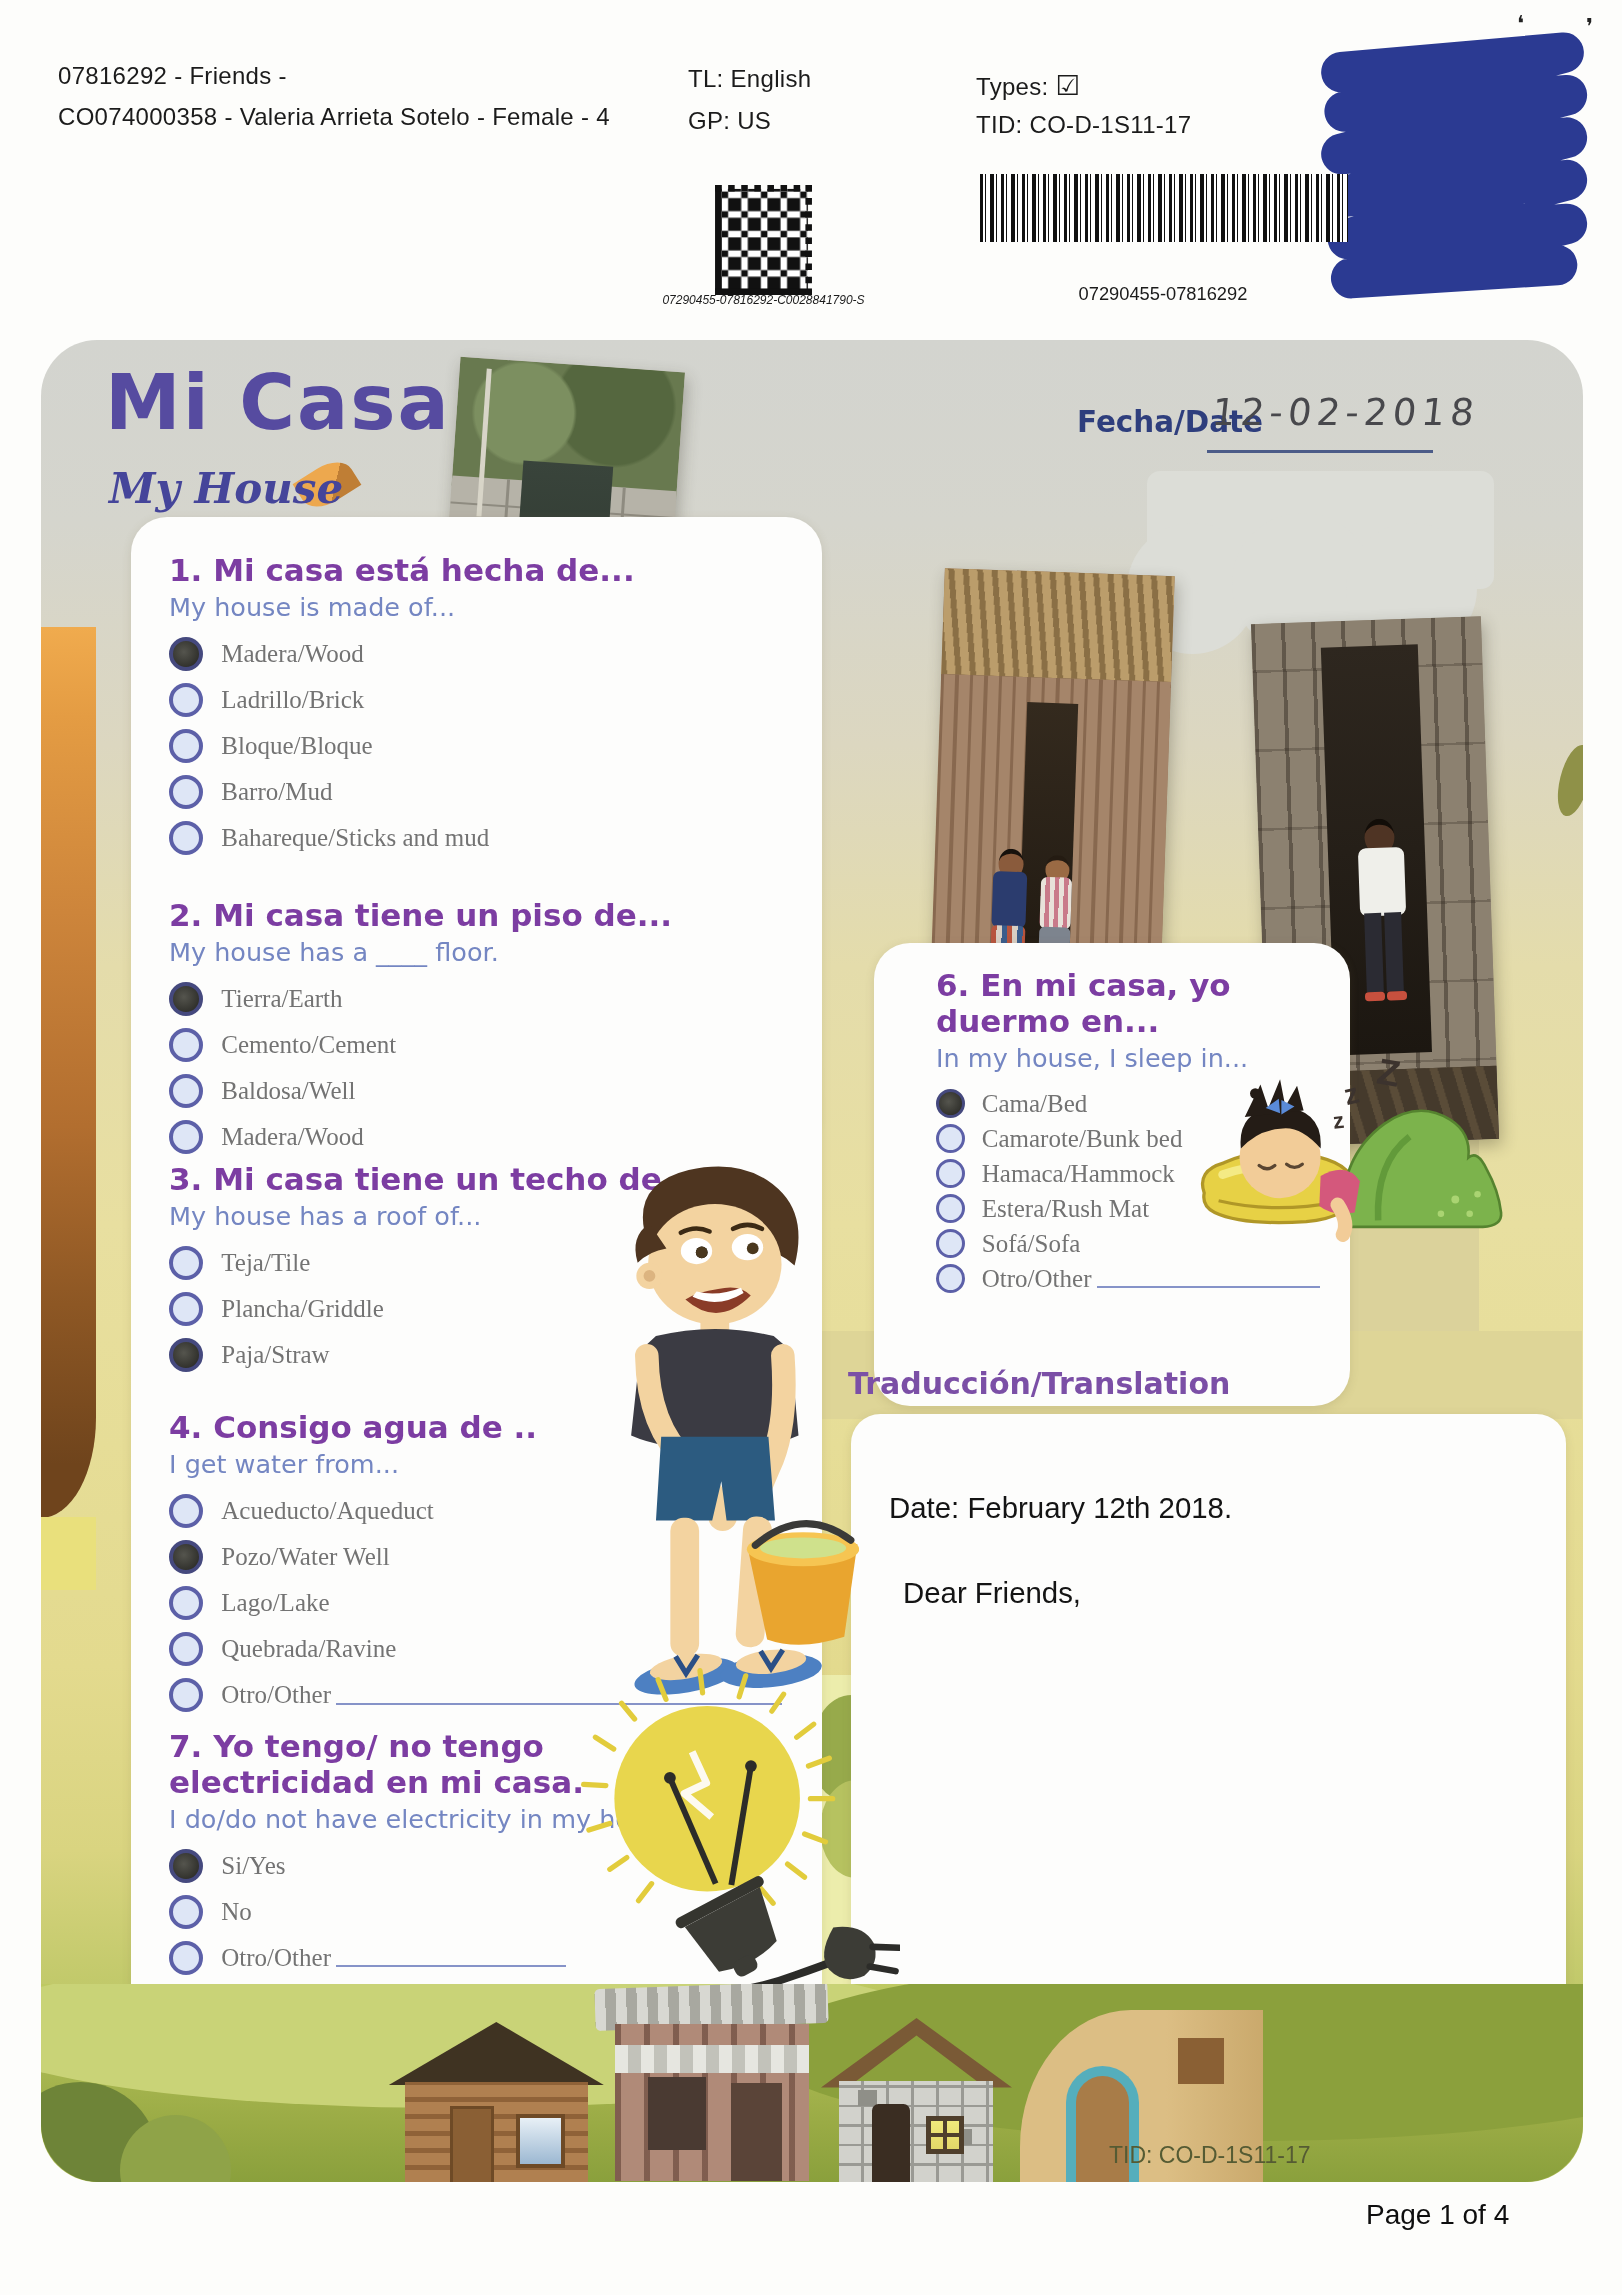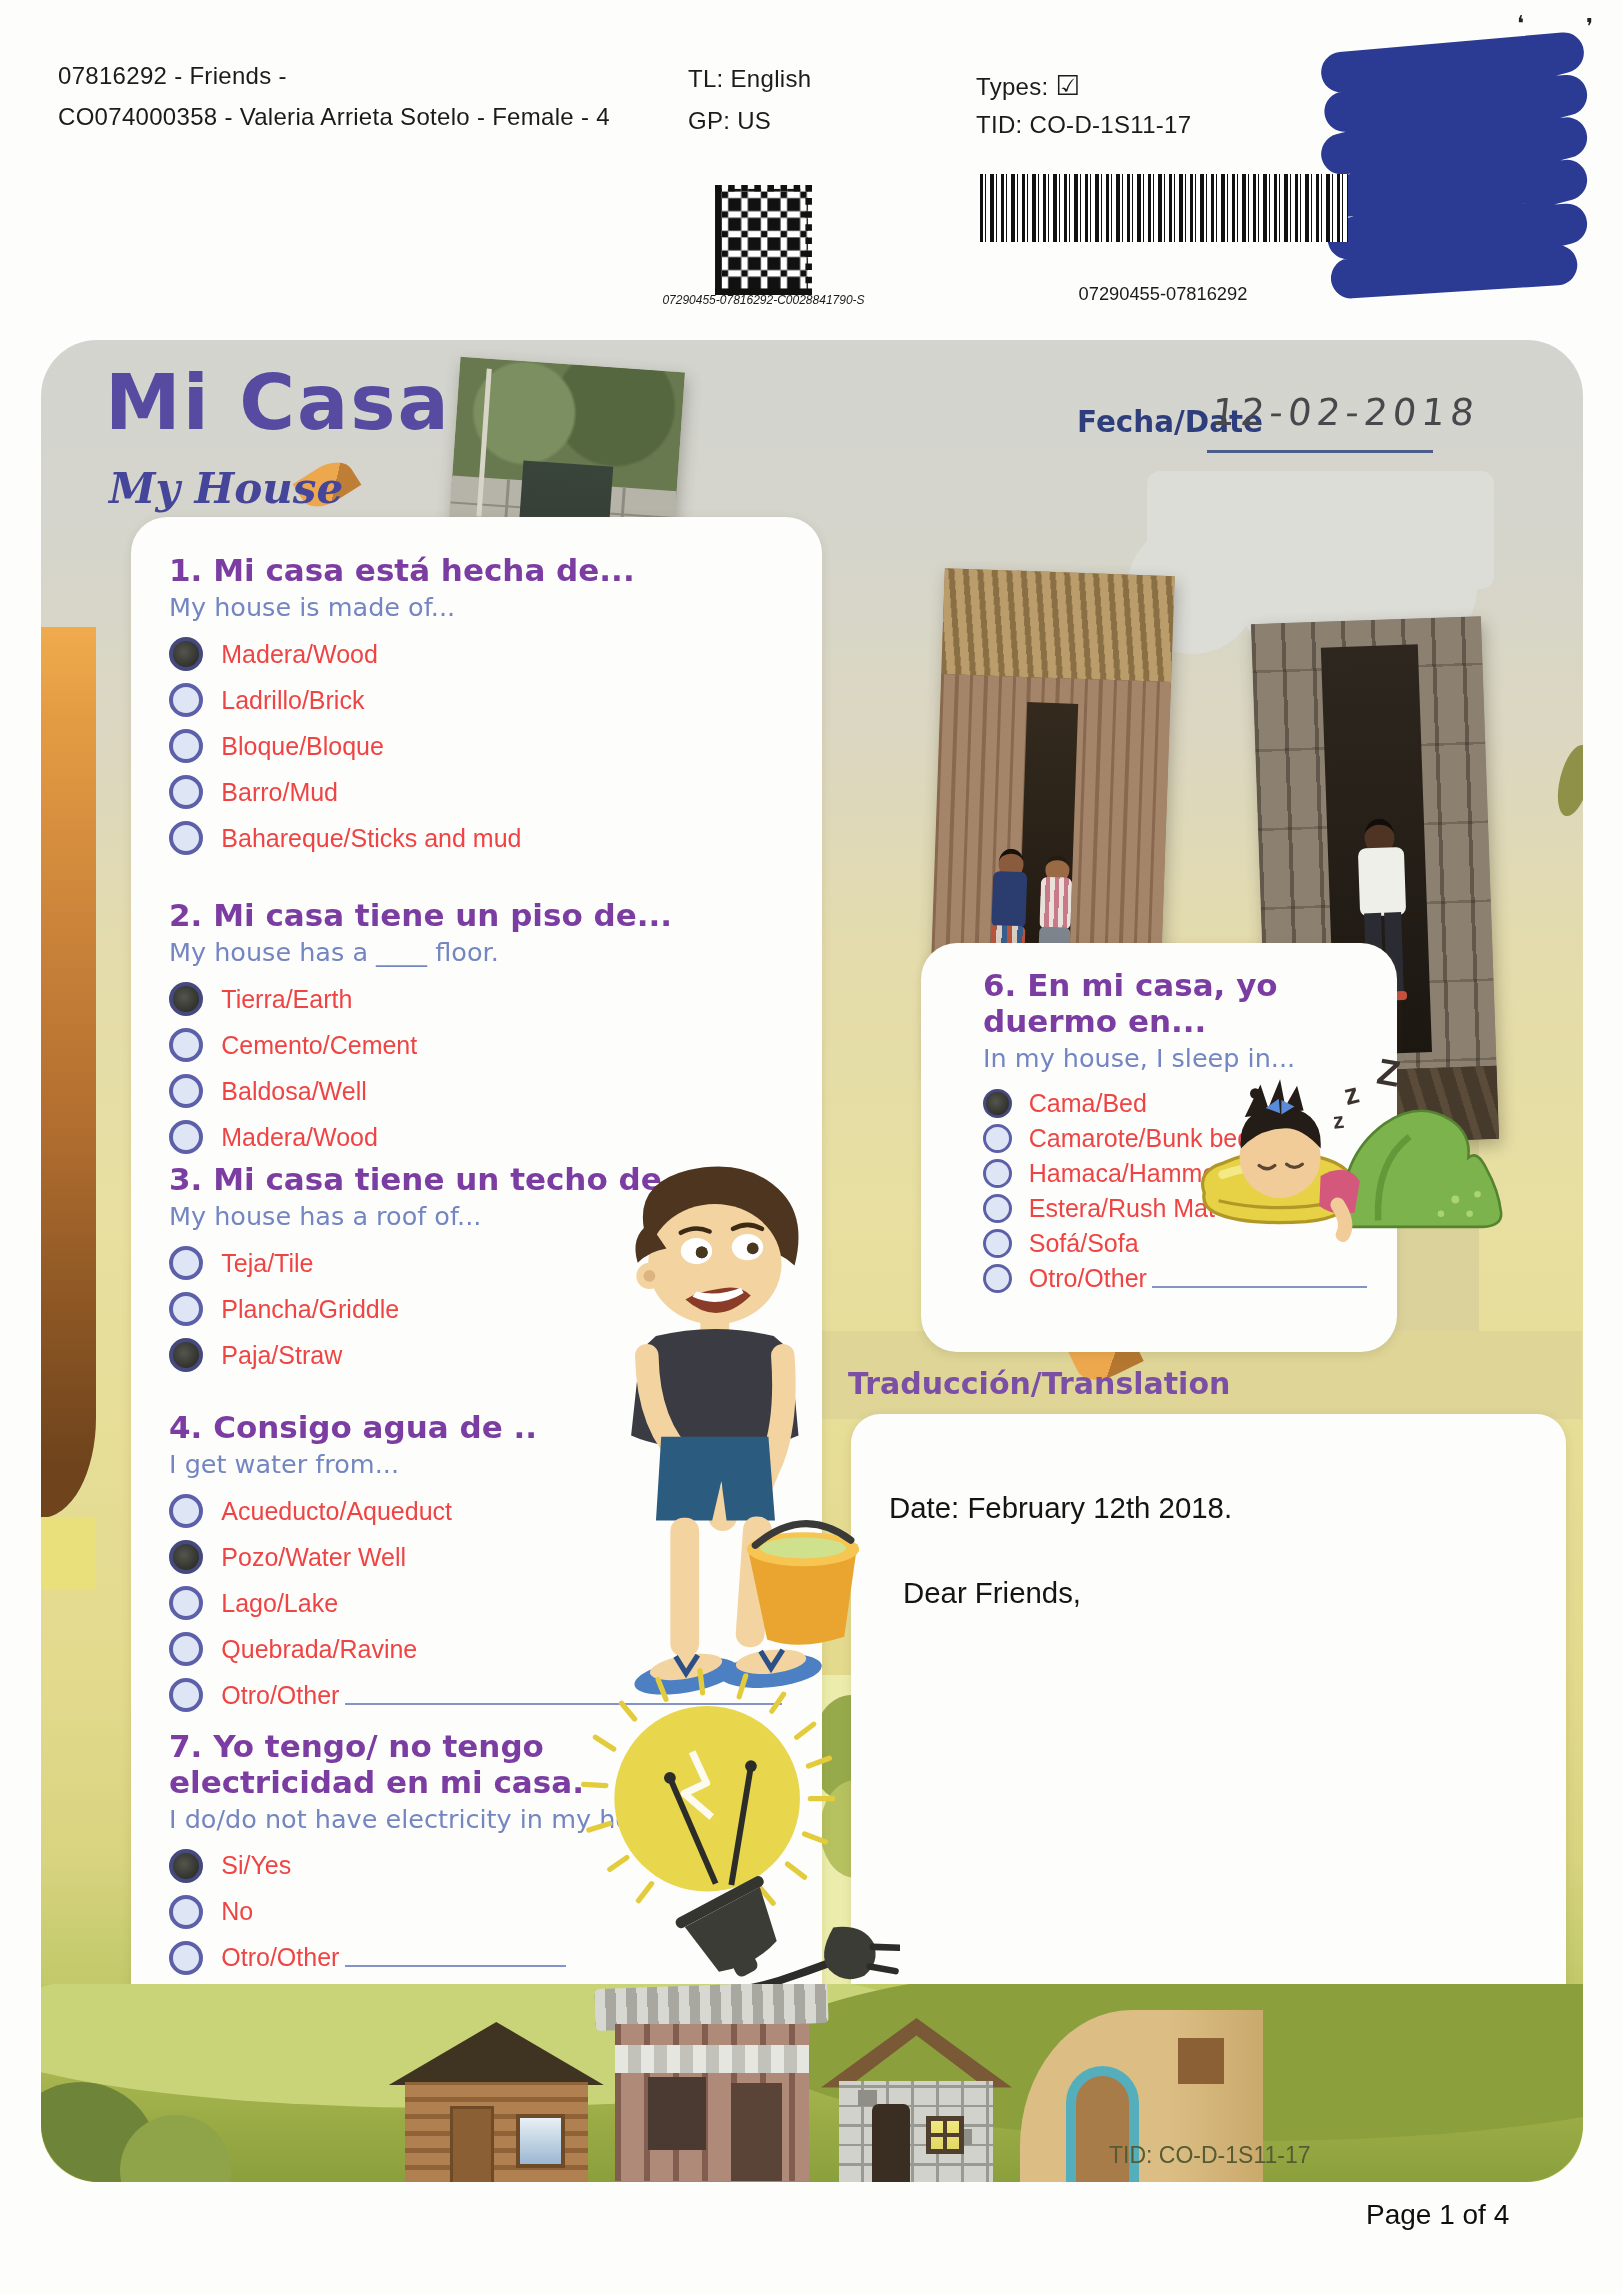--- a/index.html
+++ b/index.html
@@ -17,21 +17,21 @@
   .card{position:absolute;background:#fdfdfc;border-radius:36px;box-shadow:0 2.6px 9.2px rgba(110,100,60,.16);}
   .photo{position:absolute;overflow:hidden;box-shadow:2.6px 6.5px 15.7px rgba(45,42,30,.30);}
 
   .q-title{font-family:"DejaVu Sans",sans-serif;font-weight:bold;color:#7c3da2;font-size:31px;line-height:1.15;}
   .q-sub{font-family:"DejaVu Sans",sans-serif;color:#7486c2;font-size:25.5px;margin-top:3.3px;}
   .opts{margin-top:9.2px;}
   .opt{display:flex;align-items:center;height:46px;}
   .circle{width:34px;height:34px;border:4.6px solid #5c60a8;border-radius:50%;background:#dee6f6;
           flex:none;box-sizing:border-box;}
   .circle.checked{background:radial-gradient(circle at 42% 42%,#55554e,#23231f);border-color:#45497e;}
-  .opt-label{font-family:Liberation Sans, sans-serif;color:#ef4444;font-size:25px;margin-left:18.3px;white-space:nowrap;}
+  .opt-label{font-family:Liberation Serif, serif;color:#737373;font-size:25px;margin-left:18.3px;white-space:nowrap;}
   .opt-line{flex:1;border-bottom:2.6px solid #8693c8;height:17px;margin:0 9.2px 0 5.2px;}
   .small .opt{height:35px;}
   .small .circle{width:29.4px;height:29.4px;border-width:3.9px;}
   .small .opt-label{font-size:25px;margin-left:16.4px;}
 
   .mica{font-family:"DejaVu Sans",sans-serif;font-weight:bold;color:#564ba0;font-size:76px;letter-spacing:2px;}
   .myhouse{font-family:"DejaVu Serif",serif;font-style:italic;font-weight:bold;color:#45459a;font-size:42px;}
   .fecha-label{font-family:"DejaVu Sans",sans-serif;font-weight:bold;color:#2e3e7d;font-size:29.4px;}
   .fecha-value{font-family:"DejaVu Sans",sans-serif;color:#48484c;font-size:37px;letter-spacing:5.2px;
                transform:skewX(-6deg);display:inline-block;}
@@ -310,21 +310,21 @@
           </div>
           <div class="opt" style="width:406px;">
             <span class="circle"></span>
             <span class="opt-label">Otro/Other</span>
             <span class="opt-line"></span>
           </div>
         </div>
       </div>
     </div>
 
-    <div class="card small" style="left:880px;top:603px;width:476px;height:409px;">
+    <div class="card small" style="left:833px;top:603px;width:476px;height:463px;">
       <div class="abs" style="left:62px;top:25px;width:393px;">
         <div class="q-title">6. En mi casa, yo duermo en...</div>
         <div class="q-sub">In my house, I sleep in...</div>
       </div>
       <div class="abs opts" style="left:62px;top:134px;width:393px;">
         <div class="opt">
           <span class="circle checked"></span>
           <span class="opt-label">Cama/Bed</span>
         </div>
         <div class="opt">

